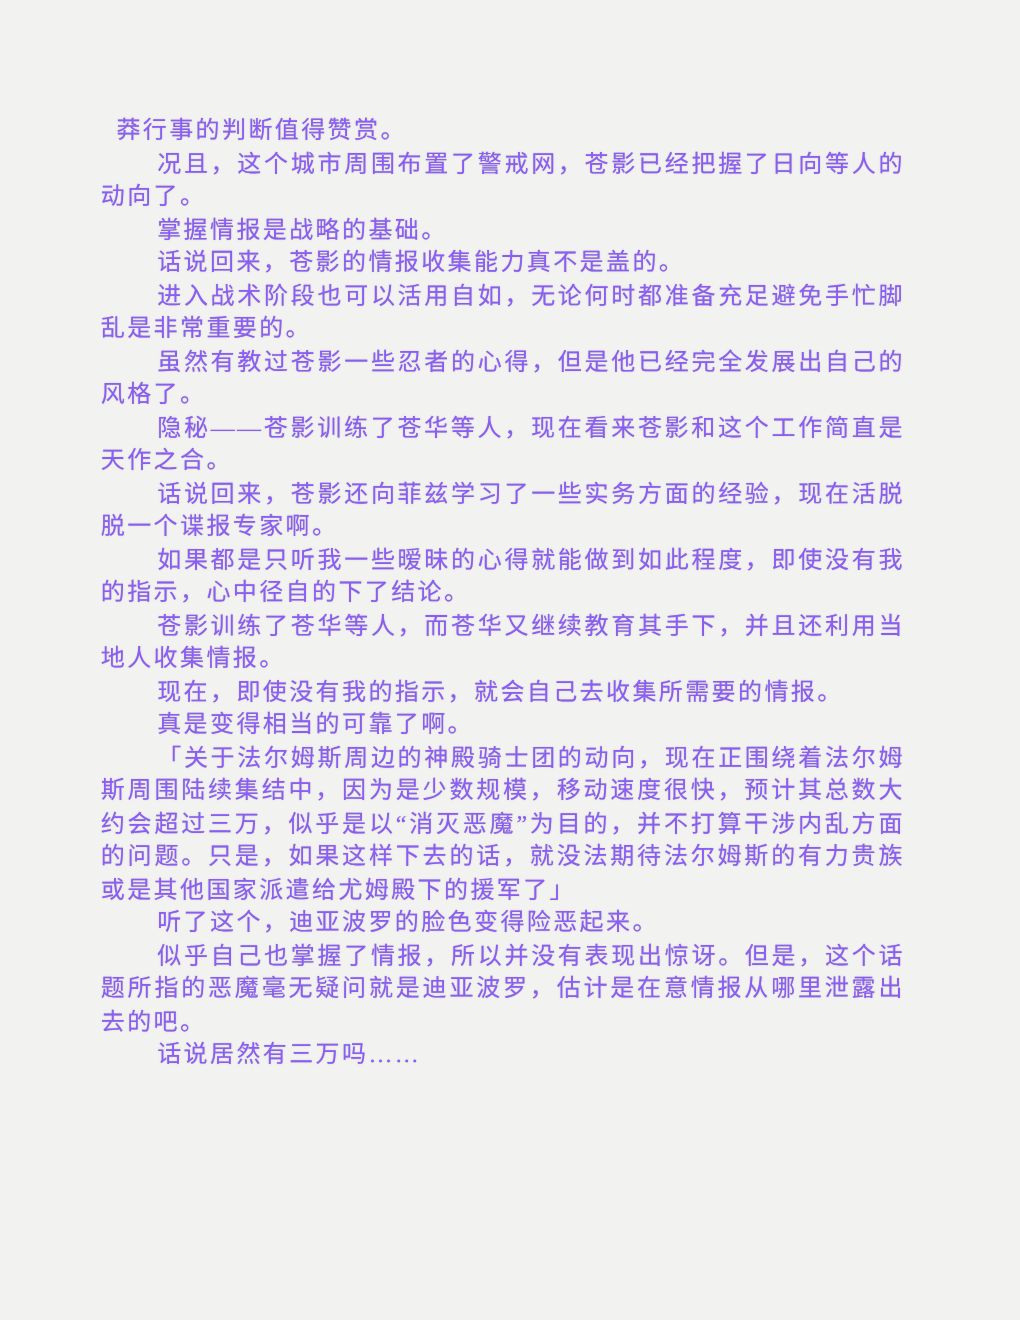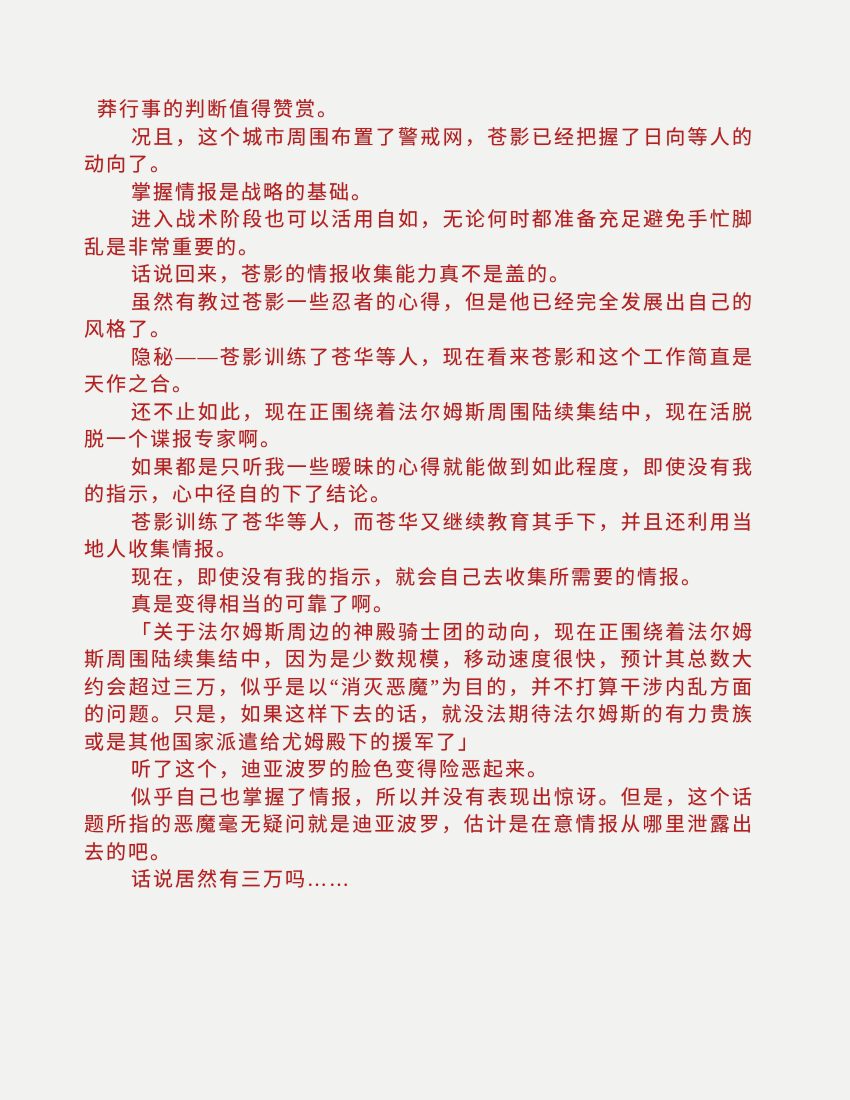--- a/index.html
+++ b/index.html
@@ -40,30 +40,30 @@
   }
   .text-block p.continuation {
     
     text-indent: 0.65em;
   }
 </style>
 </head>
 <body style="background: rgb(242, 242, 240);">
 
 <div class="page">
-  <div class="text-block" style="color: #b91c1c;">
+  <div class="text-block" style="color: #8b5cf6;">
 
   <p class="continuation">莽行事的判断值得赞赏。</p>
       <p>况且，这个城市周围布置了警戒网，苍影已经把握了日向等人的动向了。</p>
       <p>掌握情报是战略的基础。</p>
+      <p>话说回来，苍影的情报收集能力真不是盖的。</p>
       <p>进入战术阶段也可以活用自如，无论何时都准备充足避免手忙脚乱是非常重要的。</p>
-      <p>话说回来，苍影的情报收集能力真不是盖的。</p>
       <p>虽然有教过苍影一些忍者的心得，但是他已经完全发展出自己的风格了。</p>
       <p>隐秘——苍影训练了苍华等人，现在看来苍影和这个工作简直是天作之合。</p>
-      <p>还不止如此，现在正围绕着法尔姆斯周围陆续集结中，现在活脱脱一个谍报专家啊。</p>
+      <p>话说回来，苍影还向菲兹学习了一些实务方面的经验，现在活脱脱一个谍报专家啊。</p>
       <p>如果都是只听我一些暧昧的心得就能做到如此程度，即使没有我的指示，心中径自的下了结论。</p>
       <p>苍影训练了苍华等人，而苍华又继续教育其手下，并且还利用当地人收集情报。</p>
       <p>现在，即使没有我的指示，就会自己去收集所需要的情报。</p>
       <p>真是变得相当的可靠了啊。</p>
       <p>「关于法尔姆斯周边的神殿骑士团的动向，现在正围绕着法尔姆斯周围陆续集结中，因为是少数规模，移动速度很快，预计其总数大约会超过三万，似乎是以“消灭恶魔”为目的，并不打算干涉内乱方面的问题。只是，如果这样下去的话，就没法期待法尔姆斯的有力贵族或是其他国家派遣给尤姆殿下的援军了」</p>
       <p>听了这个，迪亚波罗的脸色变得险恶起来。</p>
       <p>似乎自己也掌握了情报，所以并没有表现出惊讶。但是，这个话题所指的恶魔毫无疑问就是迪亚波罗，估计是在意情报从哪里泄露出去的吧。</p>
       <p>话说居然有三万吗……</p>
     </div>
 </div>

